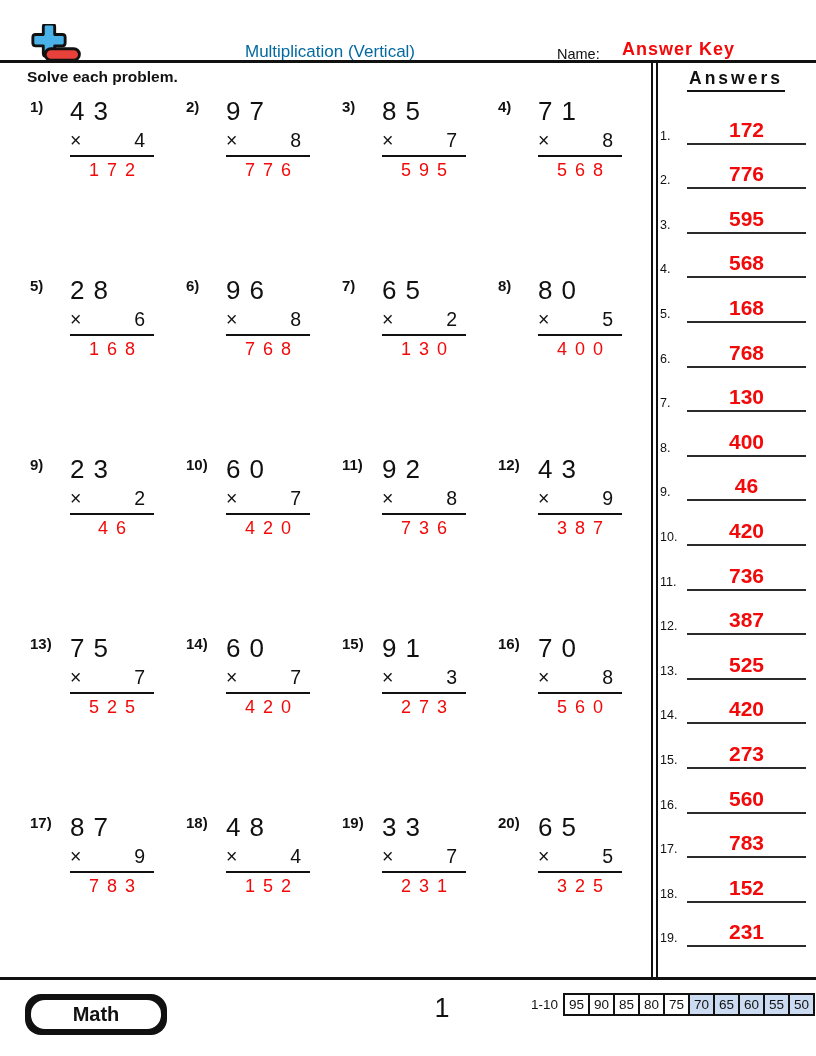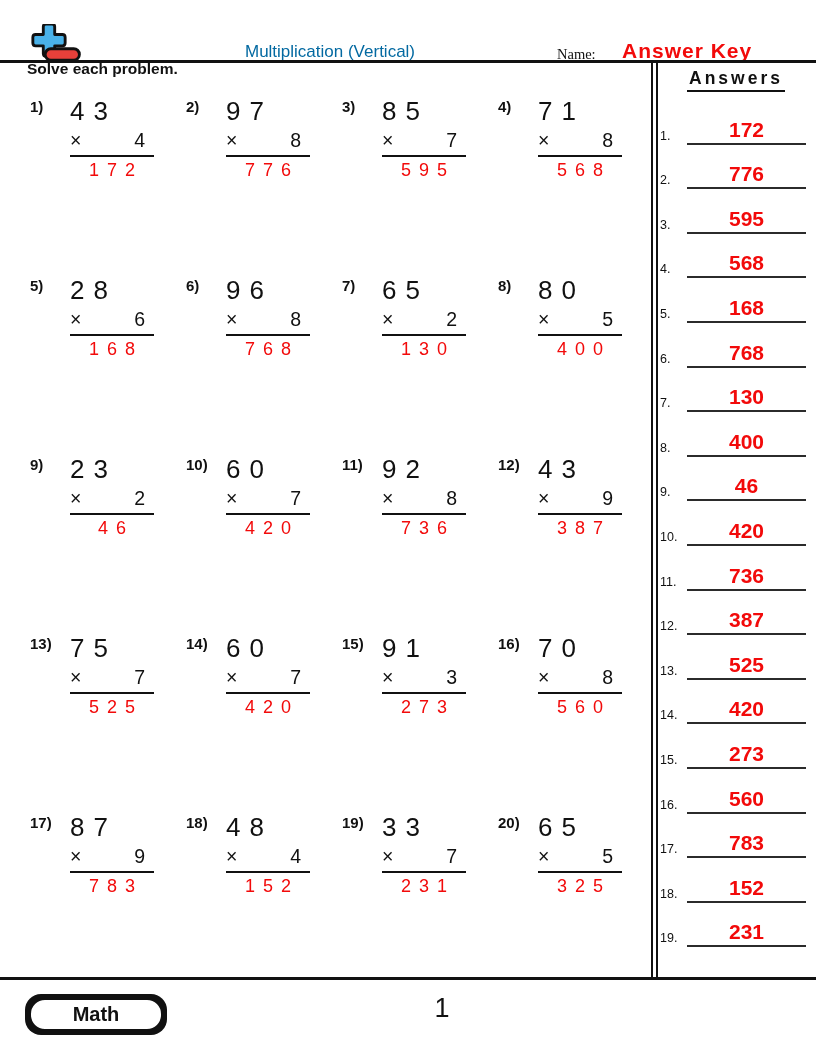--- a/index.html
+++ b/index.html
@@ -8,27 +8,27 @@
     position:relative; width:816px; height:1056px; background:#ffffff;
     margin:0 auto; font-family:"Liberation Sans", sans-serif; color:#111;
     overflow:hidden;
   }
   
   #logo { position:absolute; left:28px; top:24px; width:80px; height:38px; }
   #page-title {
     position:absolute; left:230px; top:42px; width:200px; text-align:center;
     font-size:17px; color:#0369a1;
   }
-  #name-label { position:absolute; left:557px; top:46px; font-size:14.5px;font-family:Liberation Serif, serif; }
+  #name-label { position:absolute; left:557px; top:46px; font-size:14.5px; }
   #name-value {
-    position:absolute; left:622px; top:39px; font-size:21px; font-weight:bold;
+    position:absolute; left:622px; top:39px; font-size:18px; font-weight:bold;
     color:var(--answer-red); letter-spacing:1px;
   }
   #header-rule { position:absolute; left:0; top:60px; width:816px; height:3px; background:#111; }
-  #instruction { position:absolute; left:27px; top:60px; font-size:15.5px; font-weight:bold; }
+  #instruction { position:absolute; left:27px; top:68px; font-size:15.5px; font-weight:bold; }
 
   
   #problems-grid {
     position:absolute; left:30px; top:96px;
     display:grid; grid-template-columns:repeat(4,156px); grid-auto-rows:179px;
   }
   .problem { display:flex; gap:10px; align-items:flex-start; }
   .p-num { font-weight:bold; font-size:15px; width:30px; padding-top:2px; }
   .p-body { width:84px; }
   .p-top { font-size:26px; letter-spacing:9px; margin-right:-9px; }
@@ -441,16 +441,29 @@
 </div>
   </div>
 
   <div id="footer-rule"></div>
   <div id="subject-box">
     <div id="subject-pill">Math</div>
   </div>
   <div id="page-number">1</div>
   <table id="score-table">
       <tbody id="score-body">
+        <tr>
+          <td class="score-label">1-10</td>
+          <td class="score-cell">95</td>
+          <td class="score-cell">90</td>
+          <td class="score-cell">85</td>
+          <td class="score-cell">80</td>
+          <td class="score-cell">75</td>
+          <td class="score-cell hl">70</td>
+          <td class="score-cell hl">65</td>
+          <td class="score-cell hl">60</td>
+          <td class="score-cell hl">55</td>
+          <td class="score-cell hl">50</td>
+        </tr>
       </tbody>
     </table>
 
 </div>
 
 </body></html>

